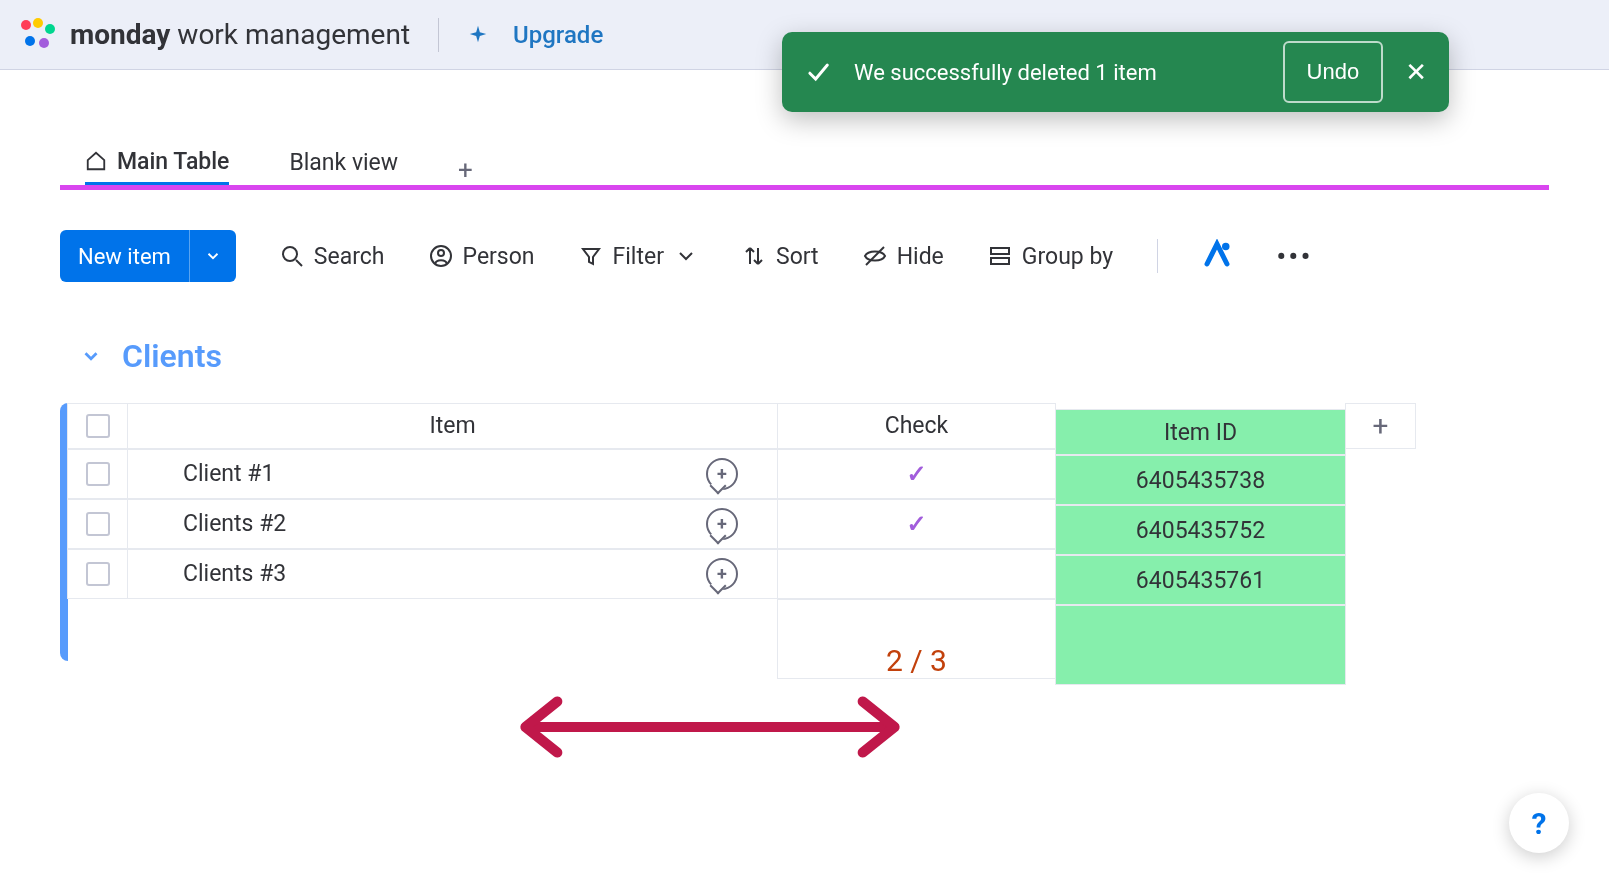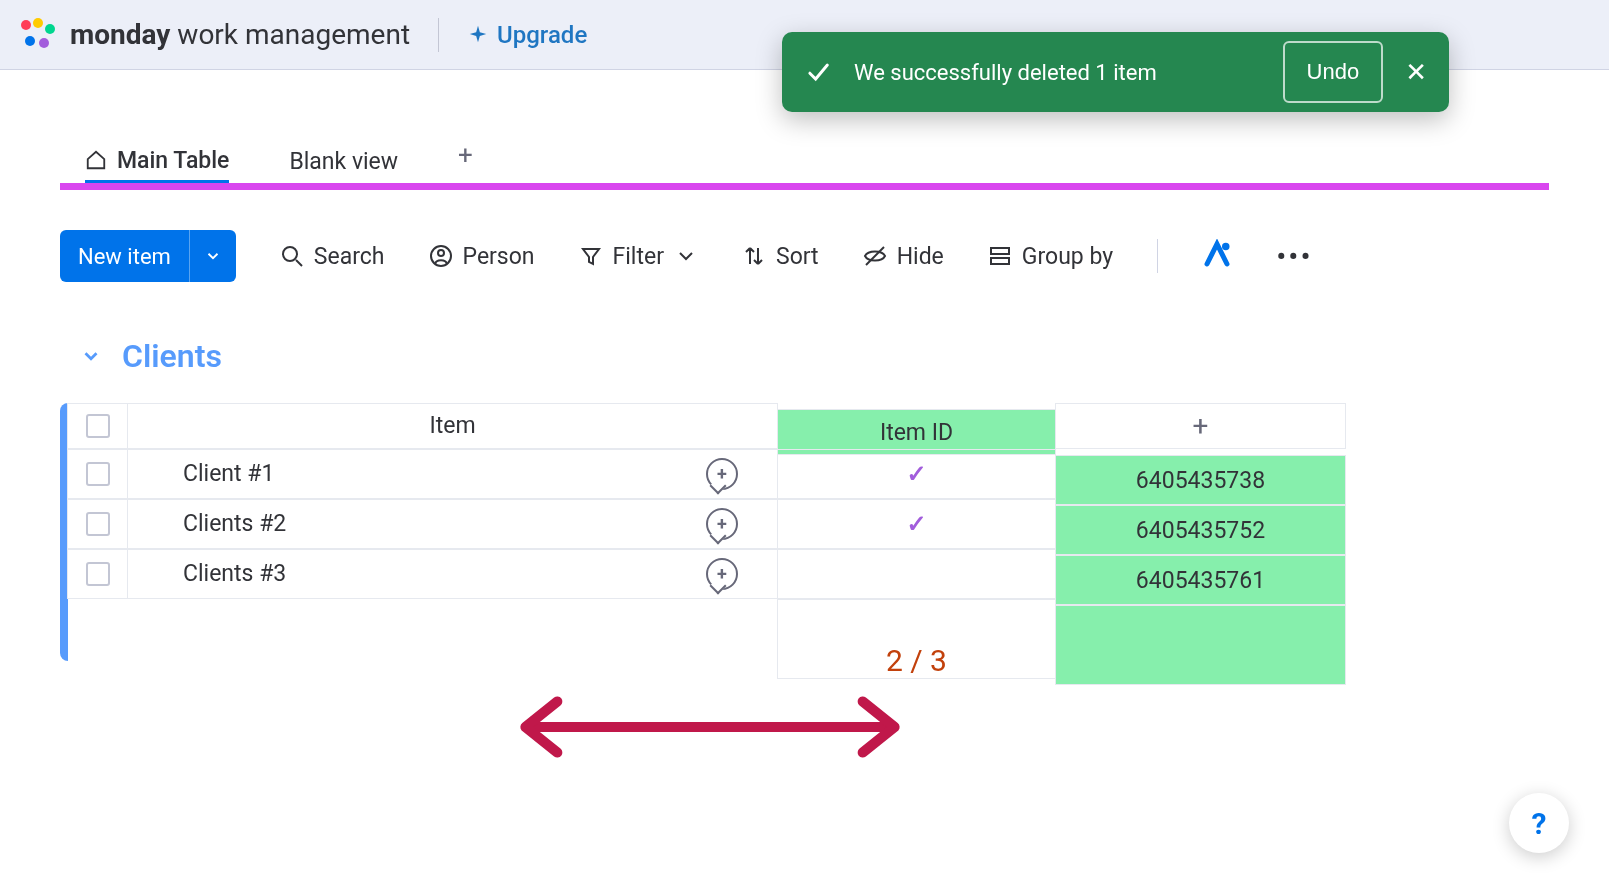--- a/index.html
+++ b/index.html
@@ -25,21 +25,21 @@
     flex-shrink: 0;
     margin-right: 10px;
   }
   .brand { font-size: 28px; font-weight: 400; color: #323338; }
   .brand strong { font-weight: 700; }
   .divider-v {
     width: 1px; height: 34px;
     background: #c3c6d4;
     margin: 0 28px;
   }
-  .upgrade-wrap { display: flex; align-items:center; gap:8px; cursor:pointer; }
+  .upgrade-wrap { display: flex; align-items:center; gap:24px; cursor:pointer; }
   .upgrade-text { color: #1f76c2; font-size: 24px; font-weight: 500; }
 
   .toast {
     position: absolute;
     top: 32px; right: 160px;
     width: 667px; height: 80px;
     background: #258750;
     border-radius: 10px;
     color: #ffffff;
     display: flex;
@@ -64,23 +64,23 @@
     padding: 30px 60px 0 60px;
     position: relative;
   }
   .board-title-row {
     display:flex; align-items:center; gap:15px;
   }
   .board-title { font-size: 48px; font-weight: 600; }
   .chev-down { font-size: 28px; color:#323338; }
 
   .tabs {
-    display:flex; align-items:flex-start; gap:60px;
+    display:flex; align-items:flex-end; gap:60px;
     margin-top: 40px;
-    border-bottom: 7px solid #d946ef;
+    border-bottom: 5px solid #d946ef;
     height: 50px;
     padding-left: 25px;
   }
   .tab { display:flex; align-items:center; gap:10px; font-size:23px; height:100%; cursor:pointer; color:#323338; }
   .tab.active { border-bottom: 3px solid #0073ea; font-weight:500; }
   .tab-add { font-size: 26px; color:#676879; cursor:pointer; }
 
   .toolbar {
     display:flex; align-items:center; gap:44px;
     margin-top: 40px;
@@ -309,20 +309,23 @@
 
     <div class="table-wrap">
 
       <div class="grid-header">
         <div class="cell">
             <div class="check-box"></div>
           </div>
         <div class="cell" style="grid-column:2 / span 2;">
             <span class="col-title">Item</span>
           </div>
+        <div class="cell">
+            <span class="col-title">Check</span>
+          </div>
         <div class="cell highlight">
             <span class="col-title">Item ID</span>
           </div>
         <div class="cell">
             <span class="plus-col">+</span>
           </div>
         <div class="cell no-border"></div>
       </div>
 
       <div class="row">

